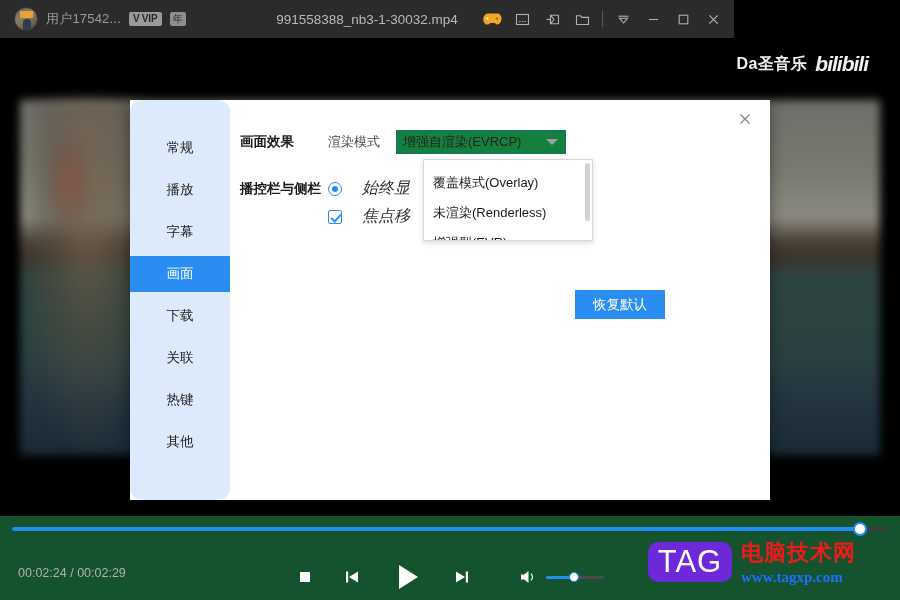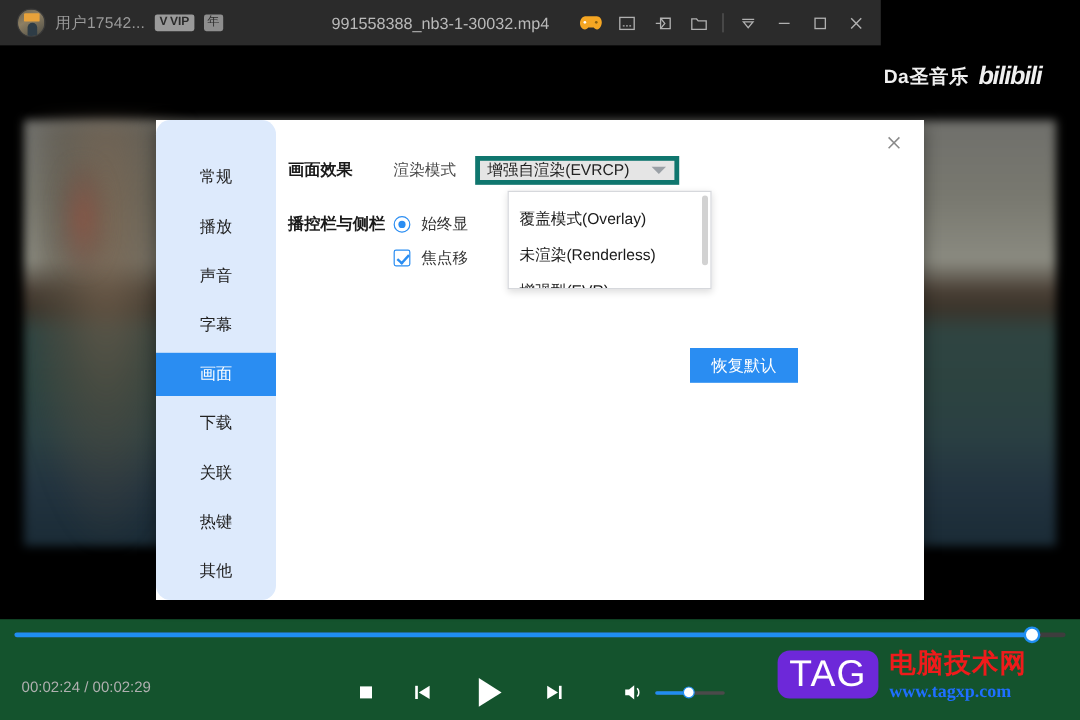--- a/index.html
+++ b/index.html
@@ -115,21 +115,21 @@
     position:absolute; right:14px; top:8px; width:22px; height:22px;
     display:flex; align-items:center; justify-content:center;
     color:#8a8a8a; font-size:17px; cursor:pointer; line-height:1;
   }
 
   .form-row { position:absolute; display:flex; align-items:center; }
   .row-label { font-size:13.5px; color:#1a1a1a; font-weight:bold; width:88px; }
   .sub-label { font-size:13px; color:#4a4a4a; width:68px; }
 
   .select-box {
-    width:170px; height:24px; border:4px solid #0f766e; background:#e5e5e5;
+    width:170px; height:24px; border:1px solid #0f766e; background:#15803d;
     display:flex; align-items:center; padding:0 6px; font-size:13px; color:#222;
     position:relative; cursor:pointer;
   }
   .select-caret {
     position:absolute; right:7px; top:50%; transform:translateY(-50%);
     width:0; height:0; border-left:6px solid transparent; border-right:6px solid transparent;
     border-top:6px solid #9aa0a6;
   }
 
   .dropdown {
@@ -151,21 +151,21 @@
     position:relative; flex:0 0 auto; background:#fff; cursor:pointer; }
   .radio.on { border-color:#2a8df2; }
   .radio.on::after { content:""; position:absolute; left:3px; top:3px;
     width:6px; height:6px; border-radius:50%; background:#2a8df2; }
   .checkbox { width:14px; height:14px; border:1px solid #2a8df2; background:#fff;
     position:relative; flex:0 0 auto; cursor:pointer; border-radius:2px; }
   .checkbox.on::after {
     content:""; position:absolute; left:4px; top:1px; width:4px; height:8px;
     border:solid #2a8df2; border-width:0 2px 2px 0; transform:rotate(42deg);
   }
-  .opt-text { font-size:13px; color:#333; margin-left:9px; }
+  .opt-text { font-size:16px; color:#333; margin-left:20px;font-style:italic; }
 
   .btn-primary {
     position:absolute; left:345px; top:190px; width:90px; height:29px;
     background:#2a8df2; color:#fff; font-size:13.5px;
     display:flex; align-items:center; justify-content:center; cursor:pointer;
     border:none; font-family:inherit;
   }
 
   
   .bottombar {
@@ -300,23 +300,20 @@
   </div>
 
   <div class="dialog">
 
     <div class="dlg-side">
       <div class="side-item">
         <span>常规</span>
       </div>
       <div class="side-item">
         <span>播放</span>
-      </div>
-      <div class="side-item">
-        <span>声音</span>
       </div>
       <div class="side-item">
         <span>字幕</span>
       </div>
       <div class="side-item active">
         <span>画面</span>
       </div>
       <div class="side-item">
         <span>下载</span>
       </div>

